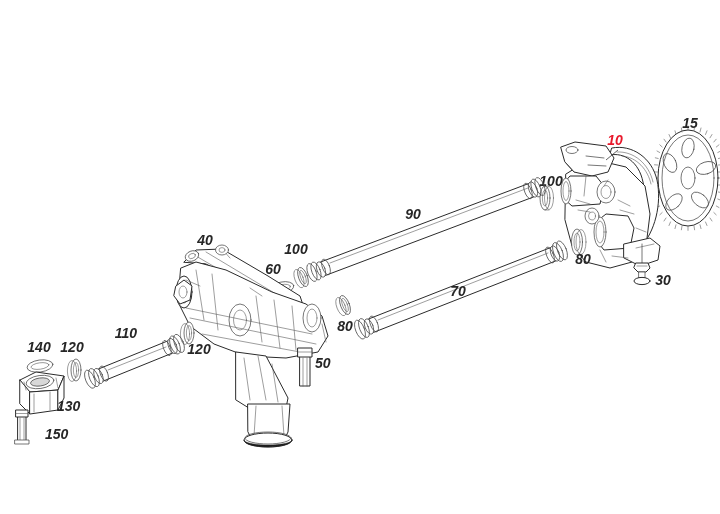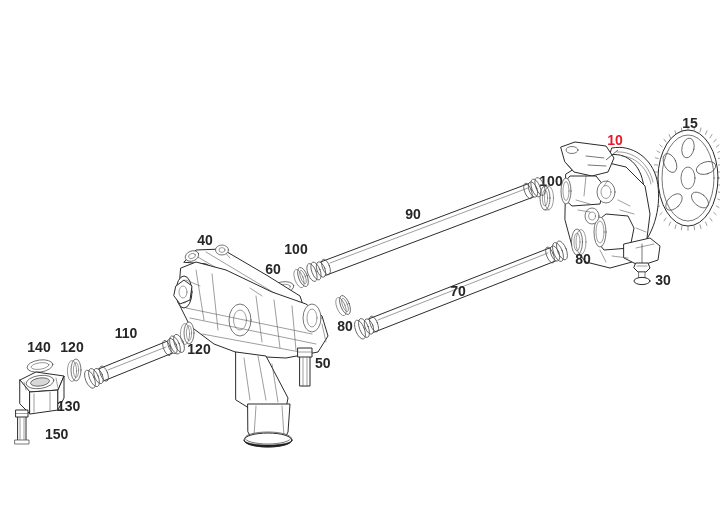--- a/index.html
+++ b/index.html
@@ -14,20 +14,21 @@
     overflow: hidden;
     position: relative;
   }
   #diagram-root {
     position: absolute;
     left: 0;
     top: 0;
     width: 720px;
     height: 514px;
     background: #ffffff;
+    font-style: italic;
   }
   svg.parts-canvas {
     display: block;
     width: 720px;
     height: 514px;
   }
   .ln-thin {
     fill: none;
     stroke: #4a4a4a;
     stroke-width: 0.75;

